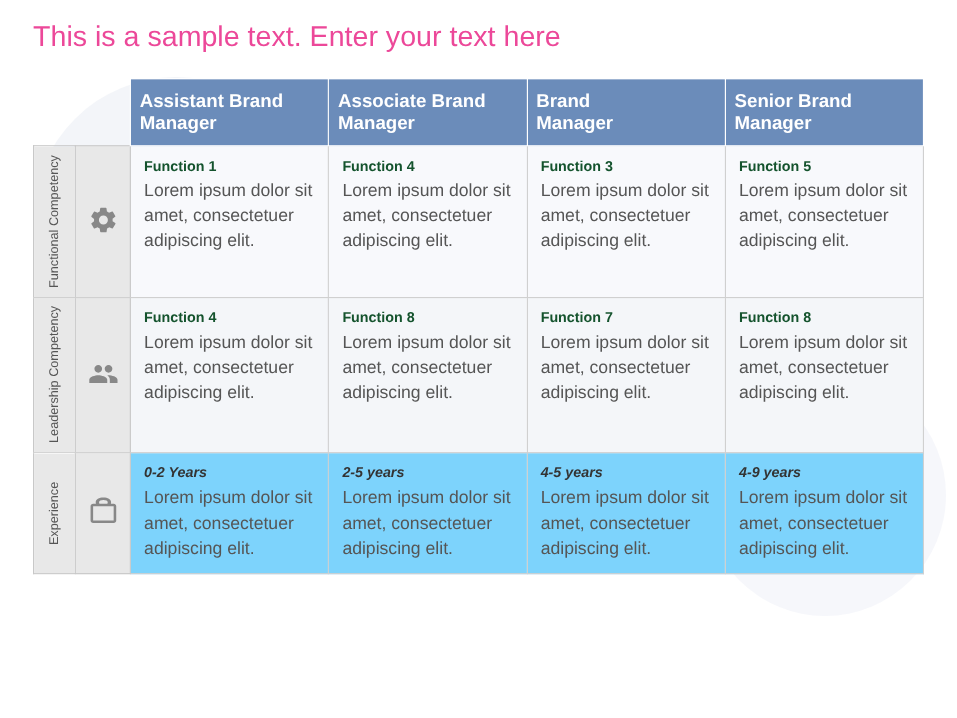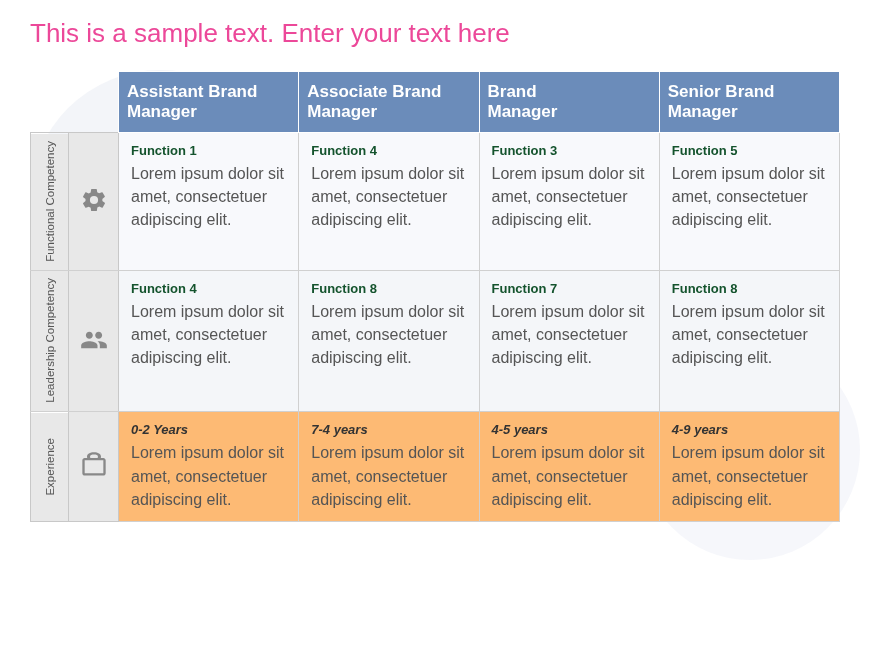--- a/index.html
+++ b/index.html
@@ -132,21 +132,21 @@
     }
 
     
     .row-functional td.content-cell {
       background: #f8f9fc;
     }
     .row-leadership td.content-cell {
       background: #f4f6f9;
     }
     .row-experience td.content-cell {
-      background: #fdba74;
+      background: #7dd3fc;
     }
 
     
     tbody tr:not(:last-child) td {
       border-bottom: 1px solid #d0d0d0;
     }
   </style>
 </head>
 <body>
 
@@ -224,21 +224,21 @@
           <tr class="row-experience">
             <td class="row-label">Experience</td>
             <td class="icon-cell"><svg class="icon-svg" viewBox="0 0 24 24" xmlns="http://www.w3.org/2000/svg">
     <path d="M20 6h-2.18c.07-.44.18-.86.18-1.3C18 2.56 15.44 1 12 1S6 2.56 6 4.7c0 .44.11.86.18 1.3H4c-1.1 0-2 .9-2 2v11c0 1.1.9 2 2 2h16c1.1 0 2-.9 2-2V8c0-1.1-.9-2-2-2zM8.62 4.7C8.62 3.57 10.06 3 12 3s3.38.57 3.38 1.7c0 .44-.11.86-.29 1.3H8.91c-.18-.44-.29-.86-.29-1.3zM20 19H4V8h16v11z"></path>
   </svg></td>
             <td class="content-cell">
               <div class="experience-title">0-2 Years</div>
               <div class="function-desc">Lorem ipsum dolor sit amet, consectetuer adipiscing elit.</div>
             </td>
             <td class="content-cell">
-              <div class="experience-title">7-4 years</div>
+              <div class="experience-title">2-5 years</div>
               <div class="function-desc">Lorem ipsum dolor sit amet, consectetuer adipiscing elit.</div>
             </td>
             <td class="content-cell">
               <div class="experience-title">4-5 years</div>
               <div class="function-desc">Lorem ipsum dolor sit amet, consectetuer adipiscing elit.</div>
             </td>
             <td class="content-cell">
               <div class="experience-title">4-9 years</div>
               <div class="function-desc">Lorem ipsum dolor sit amet, consectetuer adipiscing elit.</div>
             </td>

